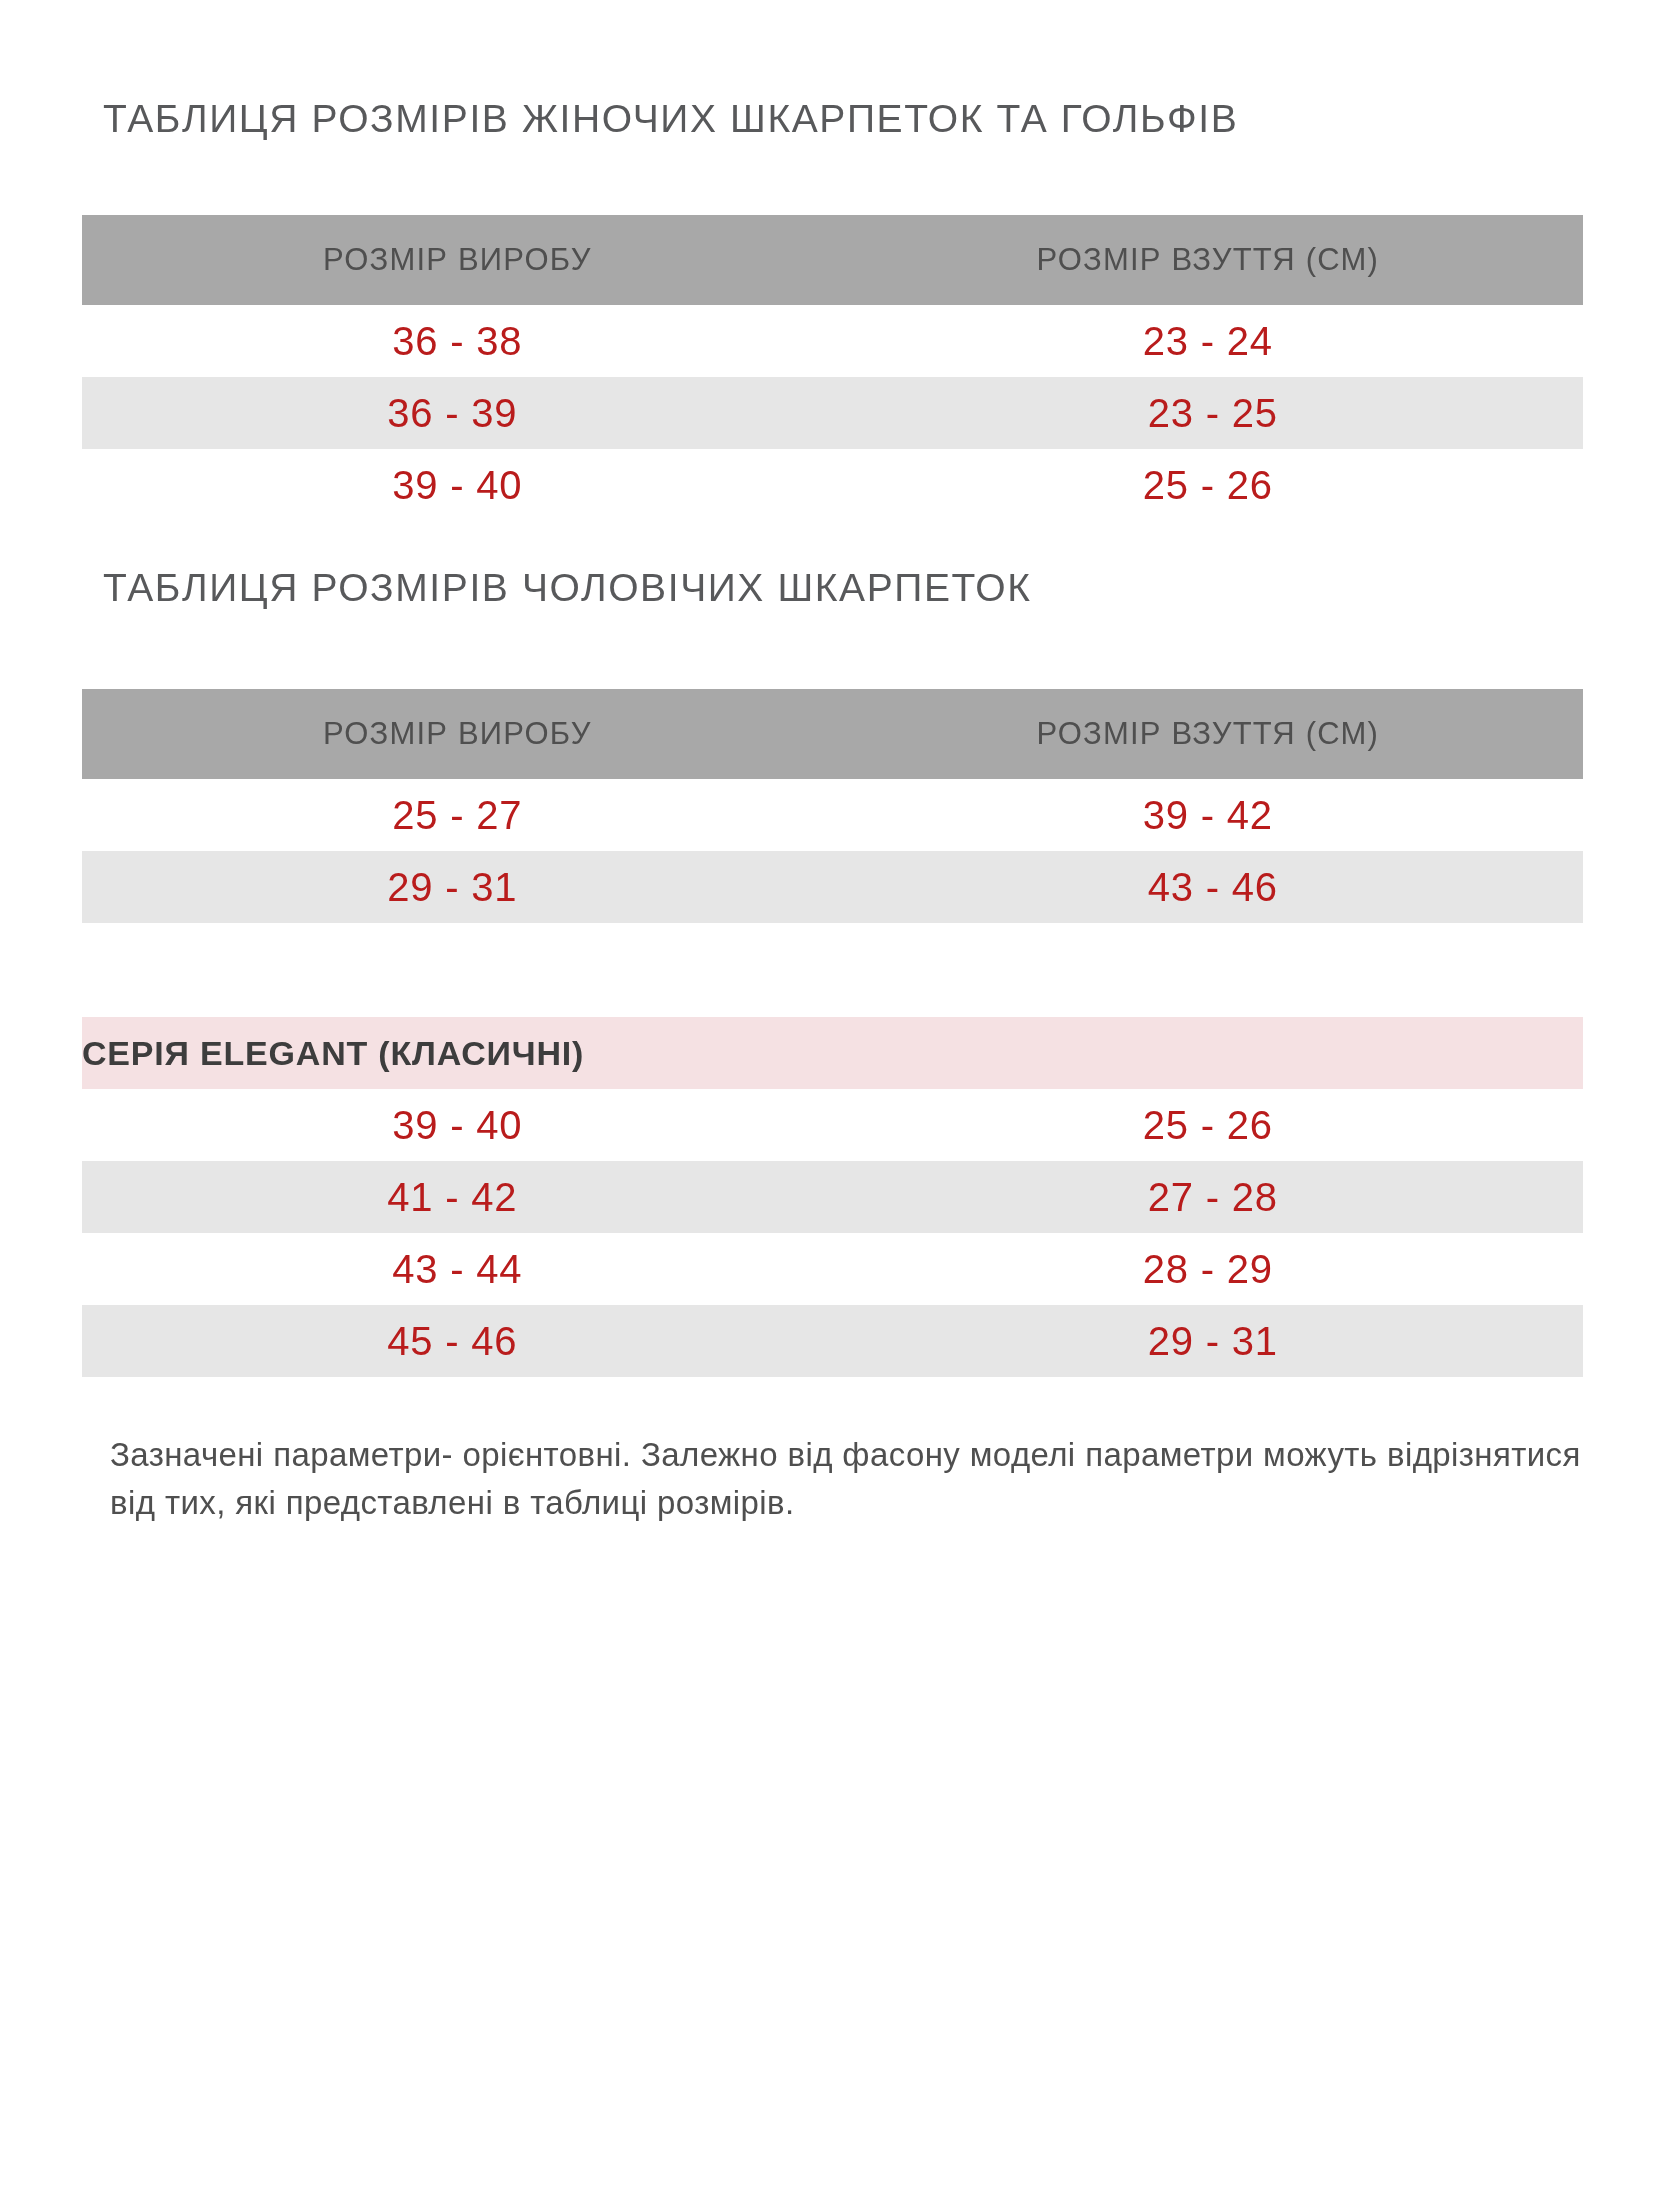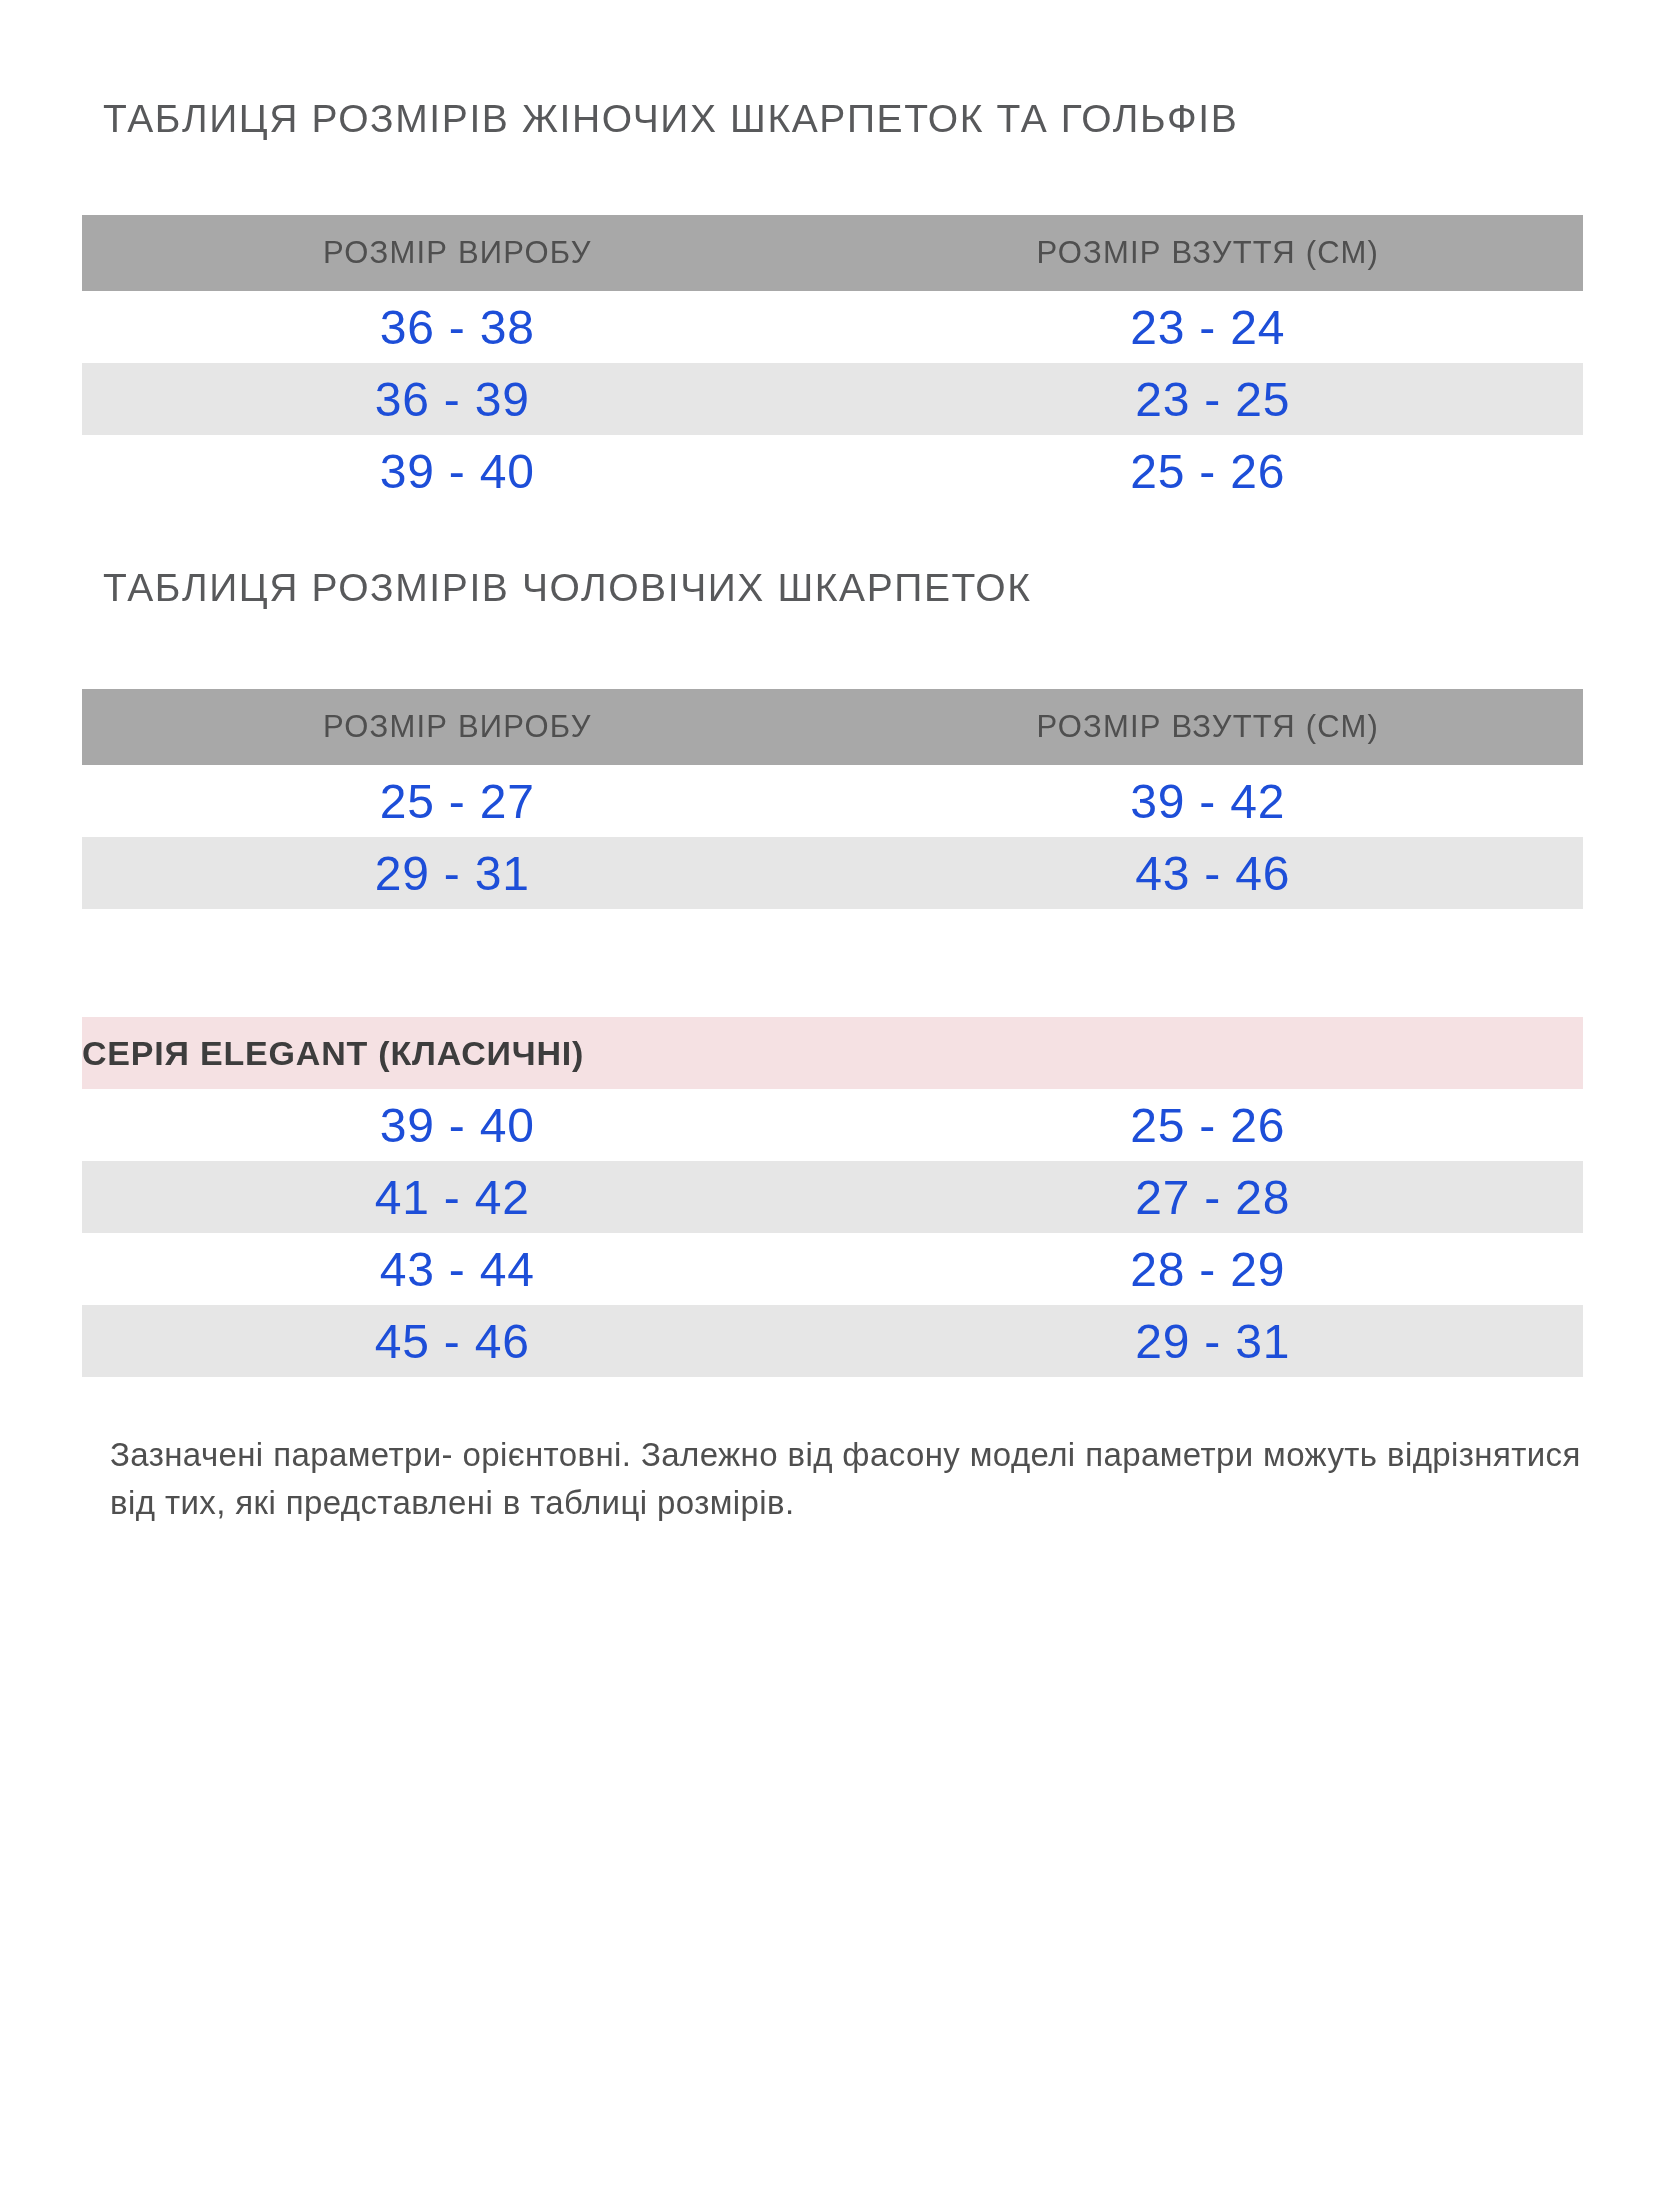--- a/index.html
+++ b/index.html
@@ -32,21 +32,21 @@
     position: absolute;
     left: 82px;
     width: 1501px;
   }
   #table-women   { top: 215px; }
   #table-men     { top: 689px; }
   #table-elegant { top: 986px; }
 
   .thead {
     display: flex;
-    height: 76px;
+    height: 90px;
     background: #a8a8a8;
   }
   .th {
     flex: 1;
     display: flex;
     align-items: center;
     justify-content: center;
     color: #4f4f4f;
     font-size: 31px;
     letter-spacing: 1.2px;
@@ -55,22 +55,22 @@
     display: flex;
     height: 72px;
     background: #ffffff;
   }
   .tr.alt { background: #e6e6e6; gap: 20px; }
   .td {
     flex: 1;
     display: flex;
     align-items: center;
     justify-content: center;
-    color: #1d4ed8;
-    font-size: 48px;
+    color: #b91c1c;
+    font-size: 40px;
     letter-spacing: 0.8px;
   }
   .series-head {
     height: 72px;
     background: #f5e1e3;
     display: flex;
     align-items: center;
     box-sizing: border-box;
     color: #3d3d3d;
     font-weight: 700;

